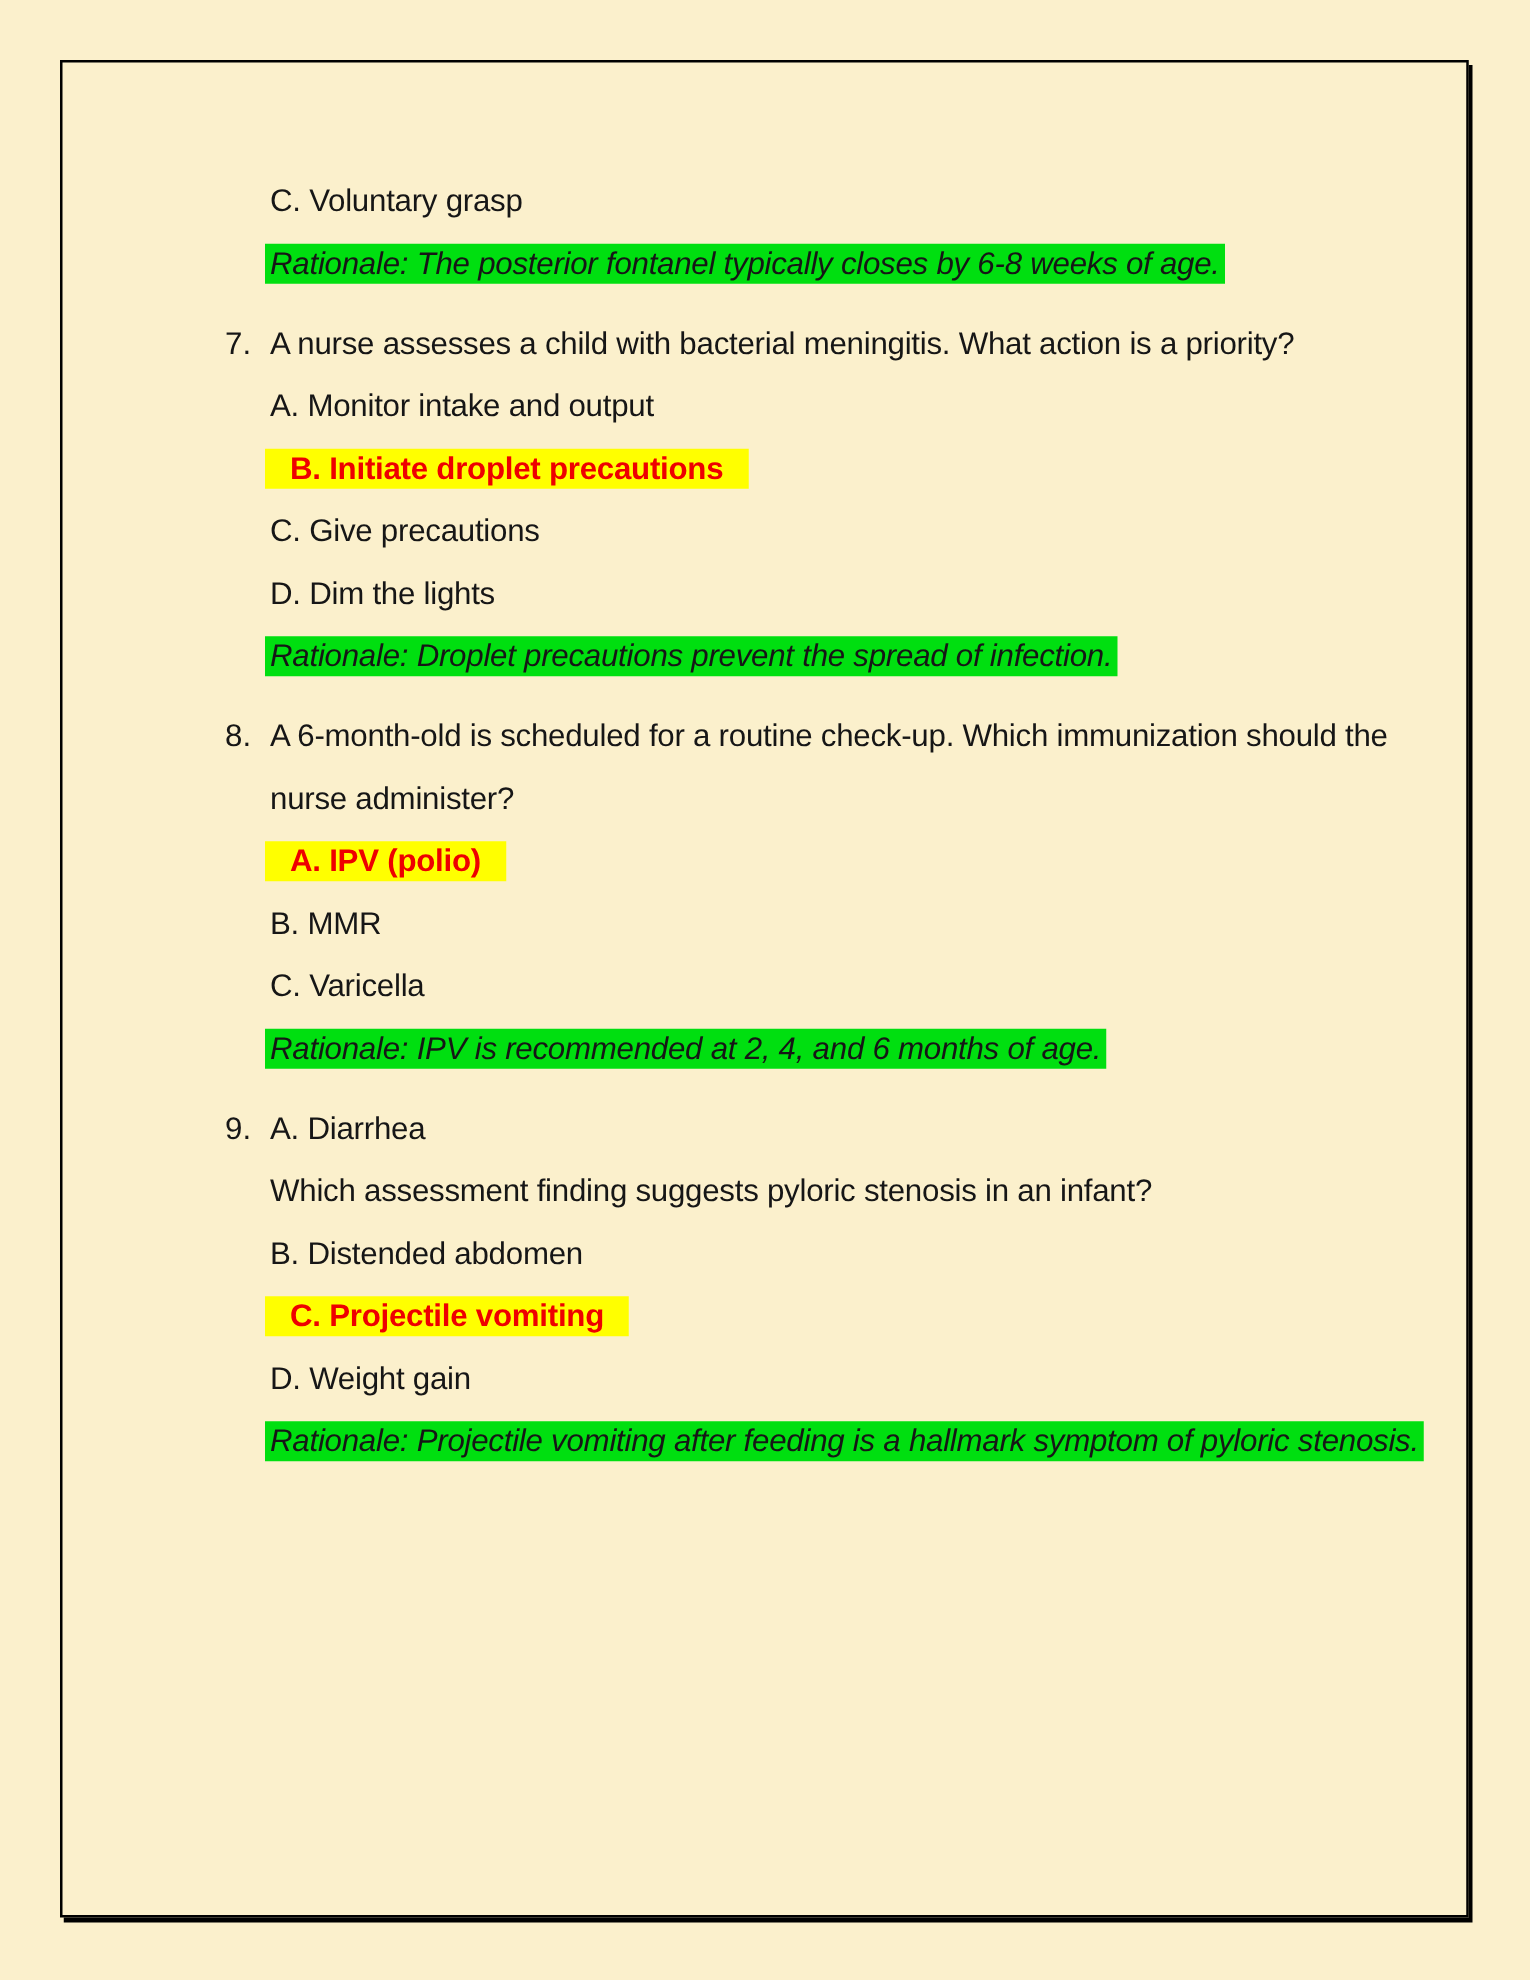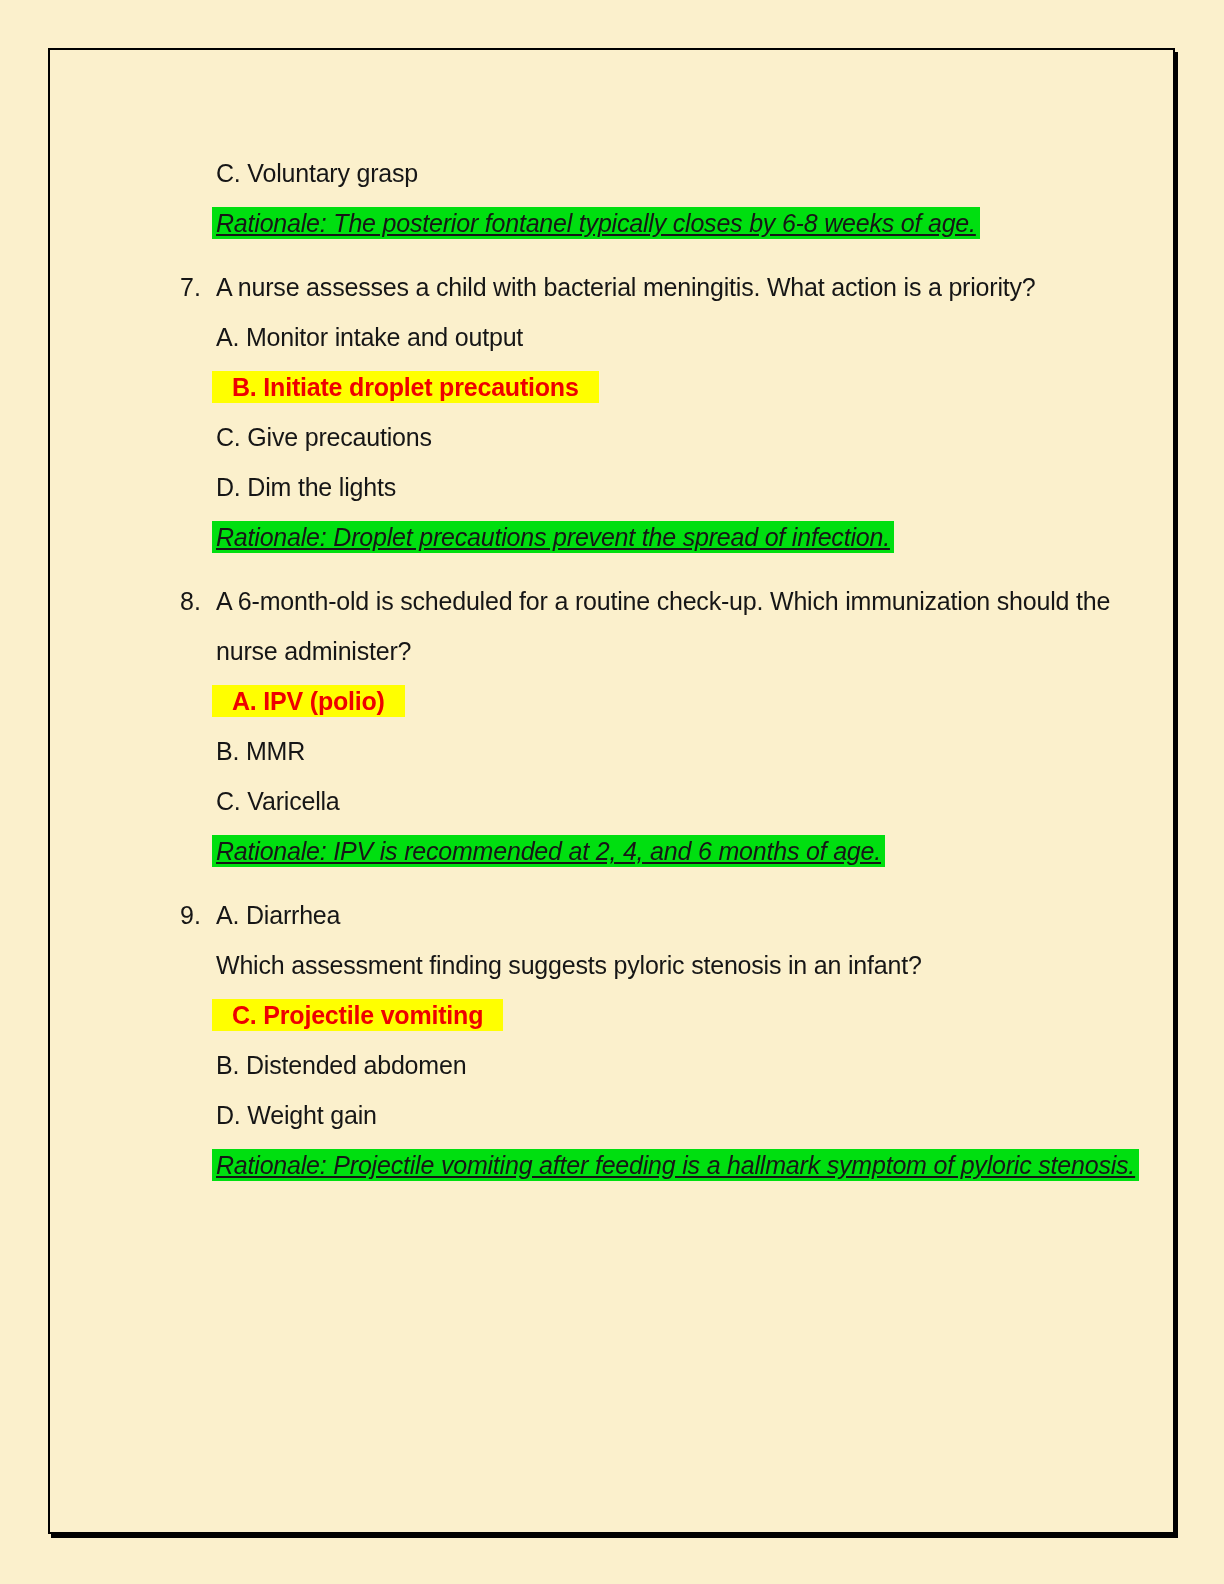--- a/index.html
+++ b/index.html
@@ -24,21 +24,20 @@
   .page-frame {
     position: absolute;
     left: 48px; top: 48px;
     width: 1127px; height: 1486px;
     border: 2px solid var(--border);
     box-shadow: 3px 4px 0 0 var(--border);
     background: var(--bg);
   }
   .content {
     padding: 86px 0 0 130px;
-    margin-top: 12px;
   }
   .qblock {
     display: flex;
     margin-top: 14px;
   }
   .qblock:first-child { margin-top: 0; }
   .qnum {
     flex: none;
     width: 36px;
     font-size: 25px;
@@ -61,21 +60,20 @@
     padding: 2px 20px;
     margin-left: -4px;
   }
   .hl-g {
     background: var(--green);
     font-style: italic;
     padding: 2px 4px;
     margin-left: -4px;
     -webkit-box-decoration-break: clone;
     box-decoration-break: clone;
-    text-decoration: underline;
   }
 </style>
 </head>
 <body>
 
 <div class="page-frame">
   <div class="content">
 
     <div class="qblock tail">
       <div class="qbody">
@@ -105,21 +103,21 @@
         <p class="line"><span>C. Varicella</span></p>
         <p class="line"><span class="hl-g">Rationale: IPV is recommended at 2, 4, and 6 months of age.</span></p>
       </div>
     </div>
 
     <div class="qblock">
       <div class="qnum">9.</div>
       <div class="qbody">
         <p class="line"><span>A. Diarrhea</span></p>
         <p class="line">Which assessment finding suggests pyloric stenosis in an infant?</p>
+        <p class="line"><span>B. Distended abdomen</span></p>
         <p class="line"><span class="hl-y">C. Projectile vomiting</span></p>
-        <p class="line"><span>B. Distended abdomen</span></p>
         <p class="line"><span>D. Weight gain</span></p>
         <p class="line"><span class="hl-g">Rationale: Projectile vomiting after feeding is a hallmark symptom of pyloric stenosis.</span></p>
       </div>
     </div>
 
   </div>
 </div>
 
 </body></html>

